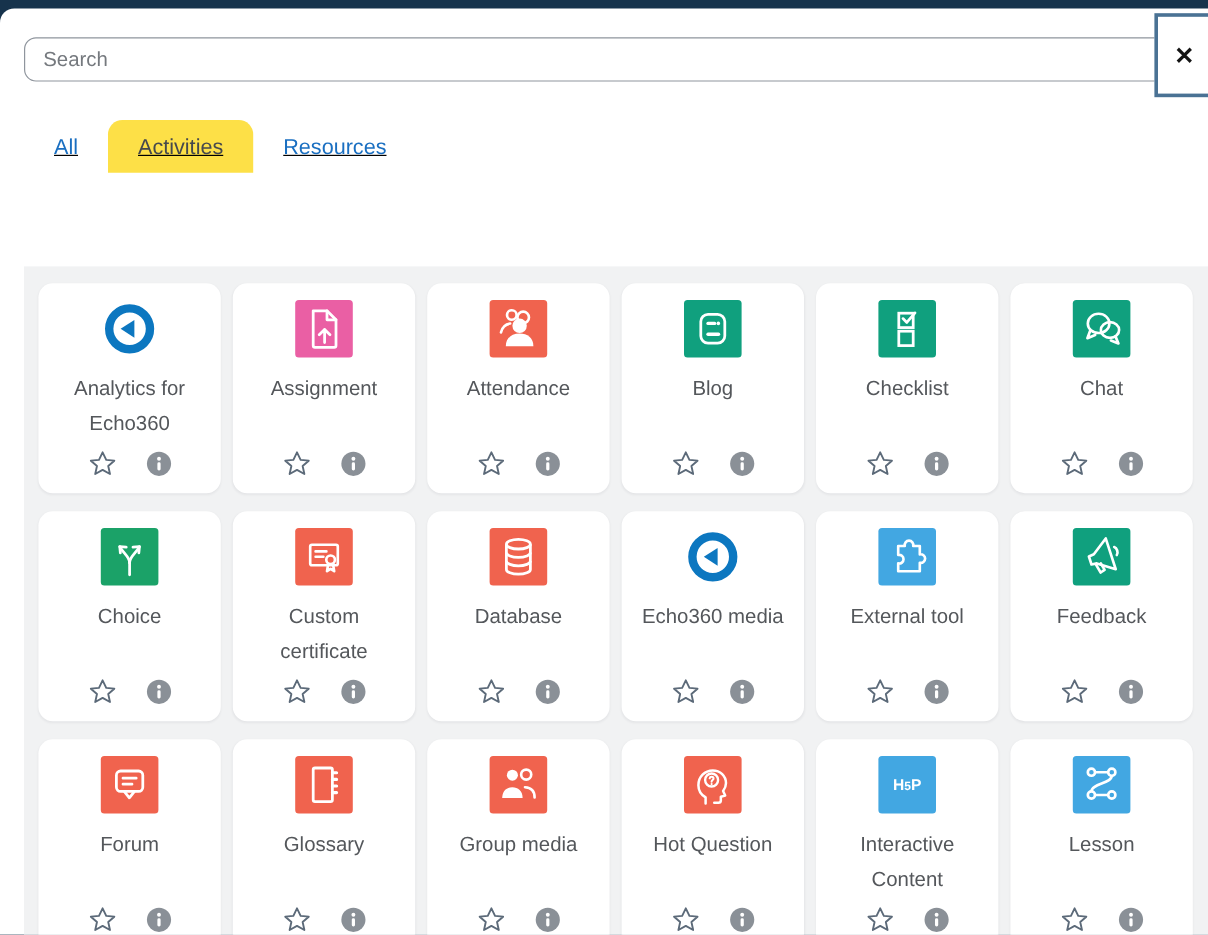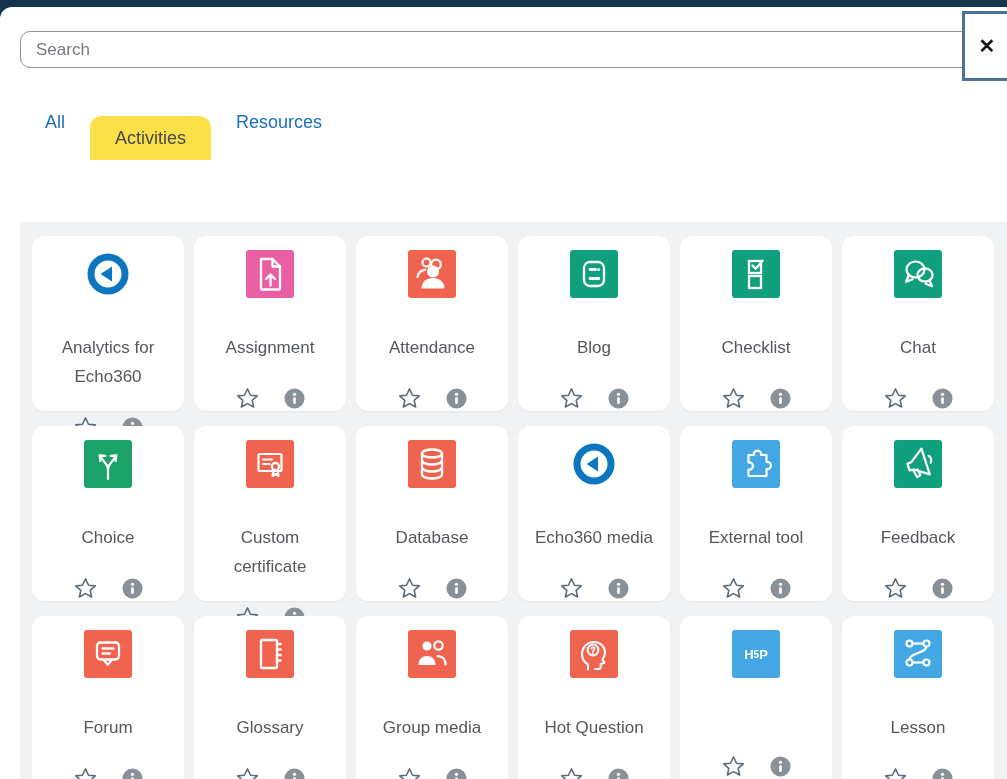--- a/index.html
+++ b/index.html
@@ -56,22 +56,23 @@
     font-size: 17px;
     color: #3b3f44;
     outline: none;
     font-family: "Liberation Sans", sans-serif;
   }
   .search-input::placeholder { color: #75797e; }
   
   .tabs {
     margin-top: 32px;
     display: flex;
-    align-items: flex-start;
+    align-items: flex-end;
     height: 44px;
+    text-decoration: underline;
   }
   .tab {
     font-size: 18px;
     color: #1a6fc1;
     padding: 11px 25px;
     cursor: pointer;
     border-radius: 12px 12px 0 0;
     line-height: 22px;
   }
   .tab.active {
@@ -96,21 +97,20 @@
   }
   .card {
     background: #fff;
     border-radius: 12px;
     box-shadow: 0 1px 2px rgba(30,40,50,.06);
     display: flex;
     flex-direction: column;
     align-items: center;
     padding: 14px 8px 12px 8px;
     cursor: pointer;
-    gap: 24px;
   }
   .icon-box {
     width: 48px; height: 48px;
     border-radius: 3px;
     display: flex;
     align-items: center;
     justify-content: center;
     flex: none;
   }
   .icon-box svg { display: block; }
@@ -540,20 +540,21 @@
               </svg>
             </span>
           </div>
         </div>
         <div class="card">
           <div class="icon-box" style="background: rgb(66, 167, 226);">
             <svg viewBox="0 0 48 48" width="48" height="48">
               <text x="24" y="28.5" text-anchor="middle" font-size="13" font-weight="bold" fill="#fff" font-family="Liberation Sans, sans-serif">H<tspan font-size="10" dy="-0.5">5</tspan><tspan dy="0.5">P</tspan></text>
             </svg>
           </div>
+          <div class="card-label">Interactive Content</div>
           <div class="card-footer">
             <span class="star-btn">
               <svg viewBox="0 0 24 24" width="25" height="25">
                 <path d="M12 2.8l2.9 6.1 6.5.6-4.9 4.3 1.4 6.4L12 16.9l-5.9 3.3 1.4-6.4-4.9-4.3 6.5-.6z" fill="none" stroke="#5c6a79" stroke-width="1.5" stroke-linejoin="round"></path>
               </svg>
             </span>
             <span class="info-btn">
               <svg viewBox="0 0 24 24" width="23" height="23">
                 <circle cx="12" cy="12" r="10.5" fill="#8a9097"></circle>
                 <circle cx="12" cy="7.6" r="1.7" fill="#fff"></circle>

